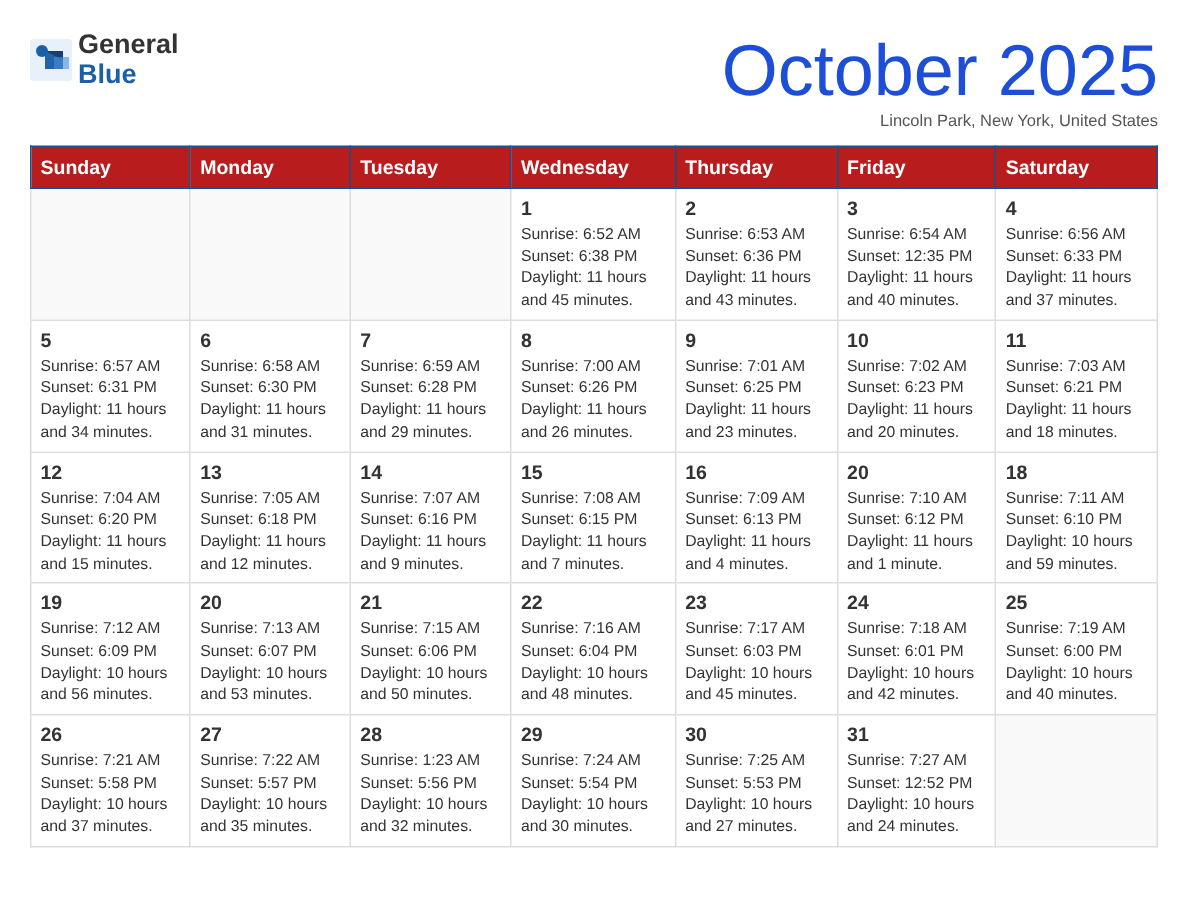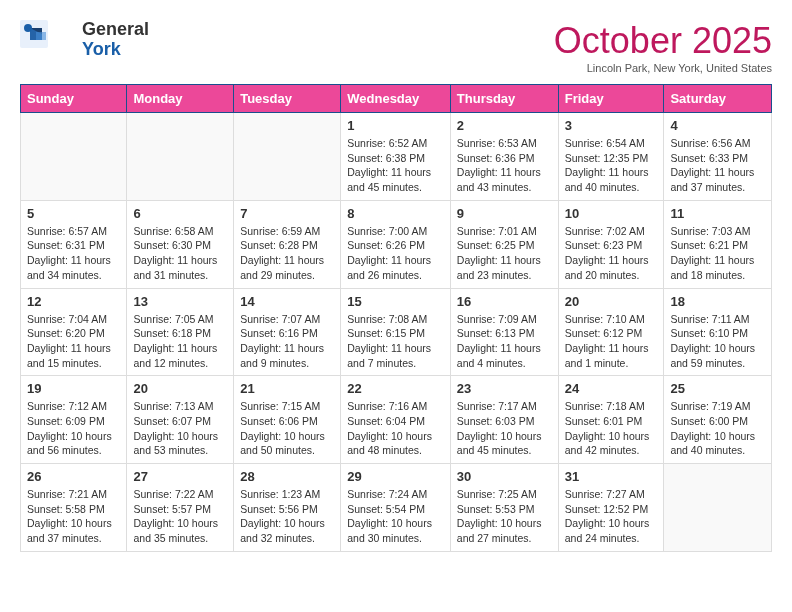--- a/index.html
+++ b/index.html
@@ -11,21 +11,21 @@
       padding: 20px;
     }
     .header {
       display: flex;
       justify-content: space-between;
       align-items: flex-start;
       margin-bottom: 10px;
     }
     .logo {
       display: flex;
-      gap: 30px;
+      align-items: center;
     }
     .logo-text {
       display: flex;
       flex-direction: column;
       line-height: 1.1;
     }
     .logo-general {
       font-size: 18px;
       font-weight: bold;
       color: #333;
@@ -37,35 +37,35 @@
     }
     .logo-icon {
       width: 28px;
       height: 28px;
       margin-right: 4px;
     }
     .title-block {
       text-align: right;
     }
     .month-title {
-      font-size: 36px;
-      color: #be185d;
+      font-size: 48px;
+      color: #1d4ed8;
       font-weight: normal;
     }
     .location {
       font-size: 11px;
       color: #555;
     }
     .calendar {
       width: 100%;
       border-collapse: collapse;
       border: 1px solid #ccc;
     }
     .calendar th {
-      background-color: #ec4899;
+      background-color: #b91c1c;
       color: #fff;
       text-align: left;
       padding: 6px 6px;
       font-size: 13px;
       border: 1px solid #1a4f8e;
     }
     .calendar td {
       vertical-align: top;
       padding: 5px 6px;
       border: 1px solid #ddd;
@@ -96,21 +96,21 @@
   <div class="logo">
     <svg class="logo-icon" viewBox="0 0 28 28">
       <rect x="0" y="0" width="28" height="28" rx="2" fill="#e8f0fb"></rect>
       <polygon points="10,8 22,8 22,20 10,20" fill="#2563a8"></polygon>
       <polygon points="10,8 22,8 22,14" fill="#1a3f6e"></polygon>
       <circle cx="8" cy="8" r="4" fill="#1a5fa8"></circle>
       <polygon points="16,12 26,12 26,20 16,20" fill="#4a90d9" opacity="0.6"></polygon>
     </svg>
     <div class="logo-text">
       <span class="logo-general">General</span>
-      <span class="logo-blue">York</span>
+      <span class="logo-blue">Blue</span>
     </div>
   </div>
   <div class="title-block">
     <div class="month-title">October 2025</div>
     <div class="location">Lincoln Park, New York, United States</div>
   </div>
 </div>
 
 <table class="calendar">
   <thead>

